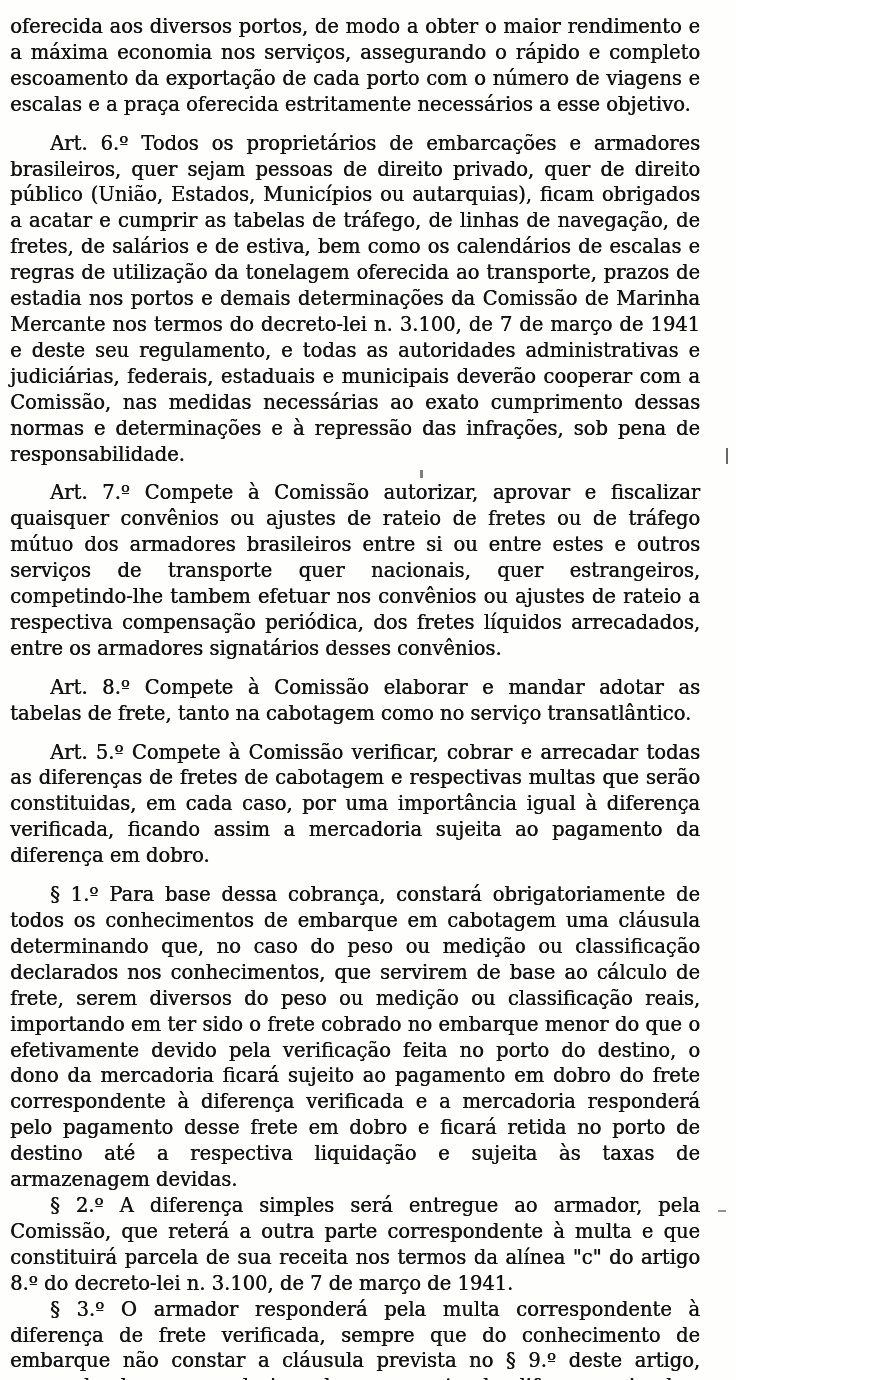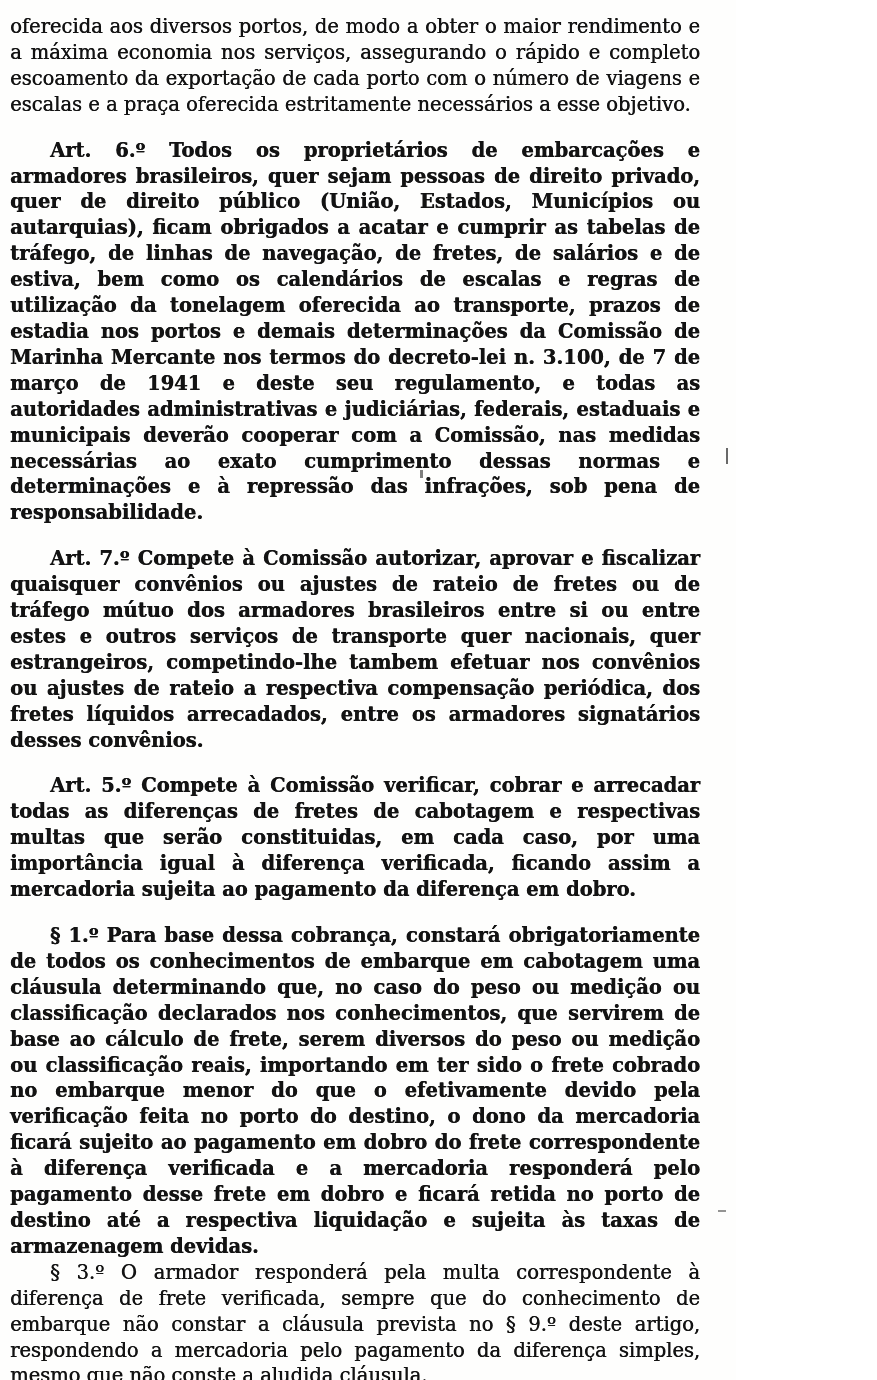--- a/index.html
+++ b/index.html
@@ -22,22 +22,21 @@
     text-align: justify;
     text-shadow: 0.4px 0 0 currentColor; 
   }
   .scan-page p.para {
     margin: 0;
   }
   .scan-page p.para.indent {
     text-indent: 40px;
   }
   .scan-page p.para.spaced {
-    margin-top: 20px;
-    font-weight: bold;
+    margin-top: 13px;
   }
   
   .artifact {
     position: absolute;
     background: #2a2a2a;
   }
   .artifact.tick-1 { right: 8px; top: 448px; width: 2px; height: 16px; opacity: .7; }
   .artifact.tick-2 { right: 10px; top: 1210px; width: 8px; height: 2px; opacity: .5; }
   .artifact.dot-1  { left: 420px; top: 470px; width: 3px; height: 8px; opacity: .6; }
 </style>
@@ -45,16 +44,18 @@
 <body>
 
 <div class="scan-page">
 
   <span class="artifact tick-1"></span>
   <span class="artifact tick-2"></span>
   <span class="artifact dot-1"></span>
 <p class="para">oferecida aos diversos portos, de modo a obter o maior rendimento e a máxima economia nos serviços, assegurando o rápido e completo escoamento da exportação de cada porto com o número de viagens e escalas e a praça oferecida estritamente necessários a esse objetivo.</p>
     <p class="para indent spaced">Art. 6.º Todos os proprietários de embarcações e armadores brasileiros, quer sejam pessoas de direito privado,  quer de direito público (União, Estados, Municípios ou autarquias), ficam obrigados a acatar e cumprir as tabelas de tráfego, de linhas de navegação, de fretes, de salários e de estiva, bem como os calendários de escalas e regras de utilização da tonelagem oferecida ao transporte, prazos de estadia nos portos e demais determinações da Comissão de Marinha Mercante nos termos do decreto-lei n. 3.100, de 7 de março de 1941 e deste seu regulamento, e todas as autoridades administrativas e judiciárias, federais, estaduais e municipais deverão cooperar com a Comissão, nas medidas necessárias ao exato cumprimento  dessas normas e determinações e à repressão das infrações, sob pena de responsabilidade.</p>
     <p class="para indent spaced">Art. 7.º  Compete à Comissão  autorizar,  aprovar e fiscalizar quaisquer convênios ou ajustes de rateio de fretes ou  de  tráfego mútuo dos armadores brasileiros entre si ou entre  estes e outros serviços de transporte quer nacionais, quer estrangeiros, competindo-lhe tambem efetuar nos convênios ou ajustes de rateio a respectiva compensação periódica, dos fretes líquidos arrecadados, entre os armadores signatários desses convênios.</p>
+    <p class="para indent spaced">Art. 8.º Compete à Comissão elaborar e mandar adotar as tabelas de frete, tanto na cabotagem como no serviço transatlântico.</p>
     <p class="para indent spaced">Art. 5.º Compete à Comissão verificar, cobrar e arrecadar todas as diferenças de fretes de cabotagem e respectivas multas que serão constituidas, em cada caso, por uma importância igual à diferença verificada, ficando assim a mercadoria sujeita ao pagamento da diferença em dobro.</p>
     <p class="para indent spaced">§ 1.º Para base dessa cobrança, constará obrigatoriamente de todos os conhecimentos de embarque em cabotagem uma cláusula determinando que, no caso do peso ou medição ou classificação declarados nos conhecimentos, que servirem de base ao cálculo de frete, serem diversos do peso ou medição ou classificação reais, importando em ter sido o frete cobrado no embarque  menor do que o efetivamente devido pela verificação feita no porto do destino, o dono da mercadoria ficará sujeito ao pagamento em dobro do frete correspondente à diferença verificada e a mercadoria responderá pelo pagamento desse frete em dobro e ficará retida no porto de destino até a respectiva liquidação e sujeita às taxas de armazenagem devidas.</p>
+    <p class="para indent">§ 2.º  A diferença simples será entregue ao armador, pela Comissão, que reterá a outra parte correspondente à multa e que constituirá parcela de sua receita nos termos da alínea "c" do artigo 8.º do decreto-lei n. 3.100, de 7 de março de 1941.</p>
     <p class="para indent">§ 3.º  O armador responderá pela multa correspondente à diferença de frete verificada,  sempre que do  conhecimento de embarque não constar a cláusula prevista no § 9.º deste artigo, respondendo a mercadoria pelo pagamento da diferença  simples, mesmo que não conste a aludida cláusula.</p>
   </div>
 
 </body></html>

